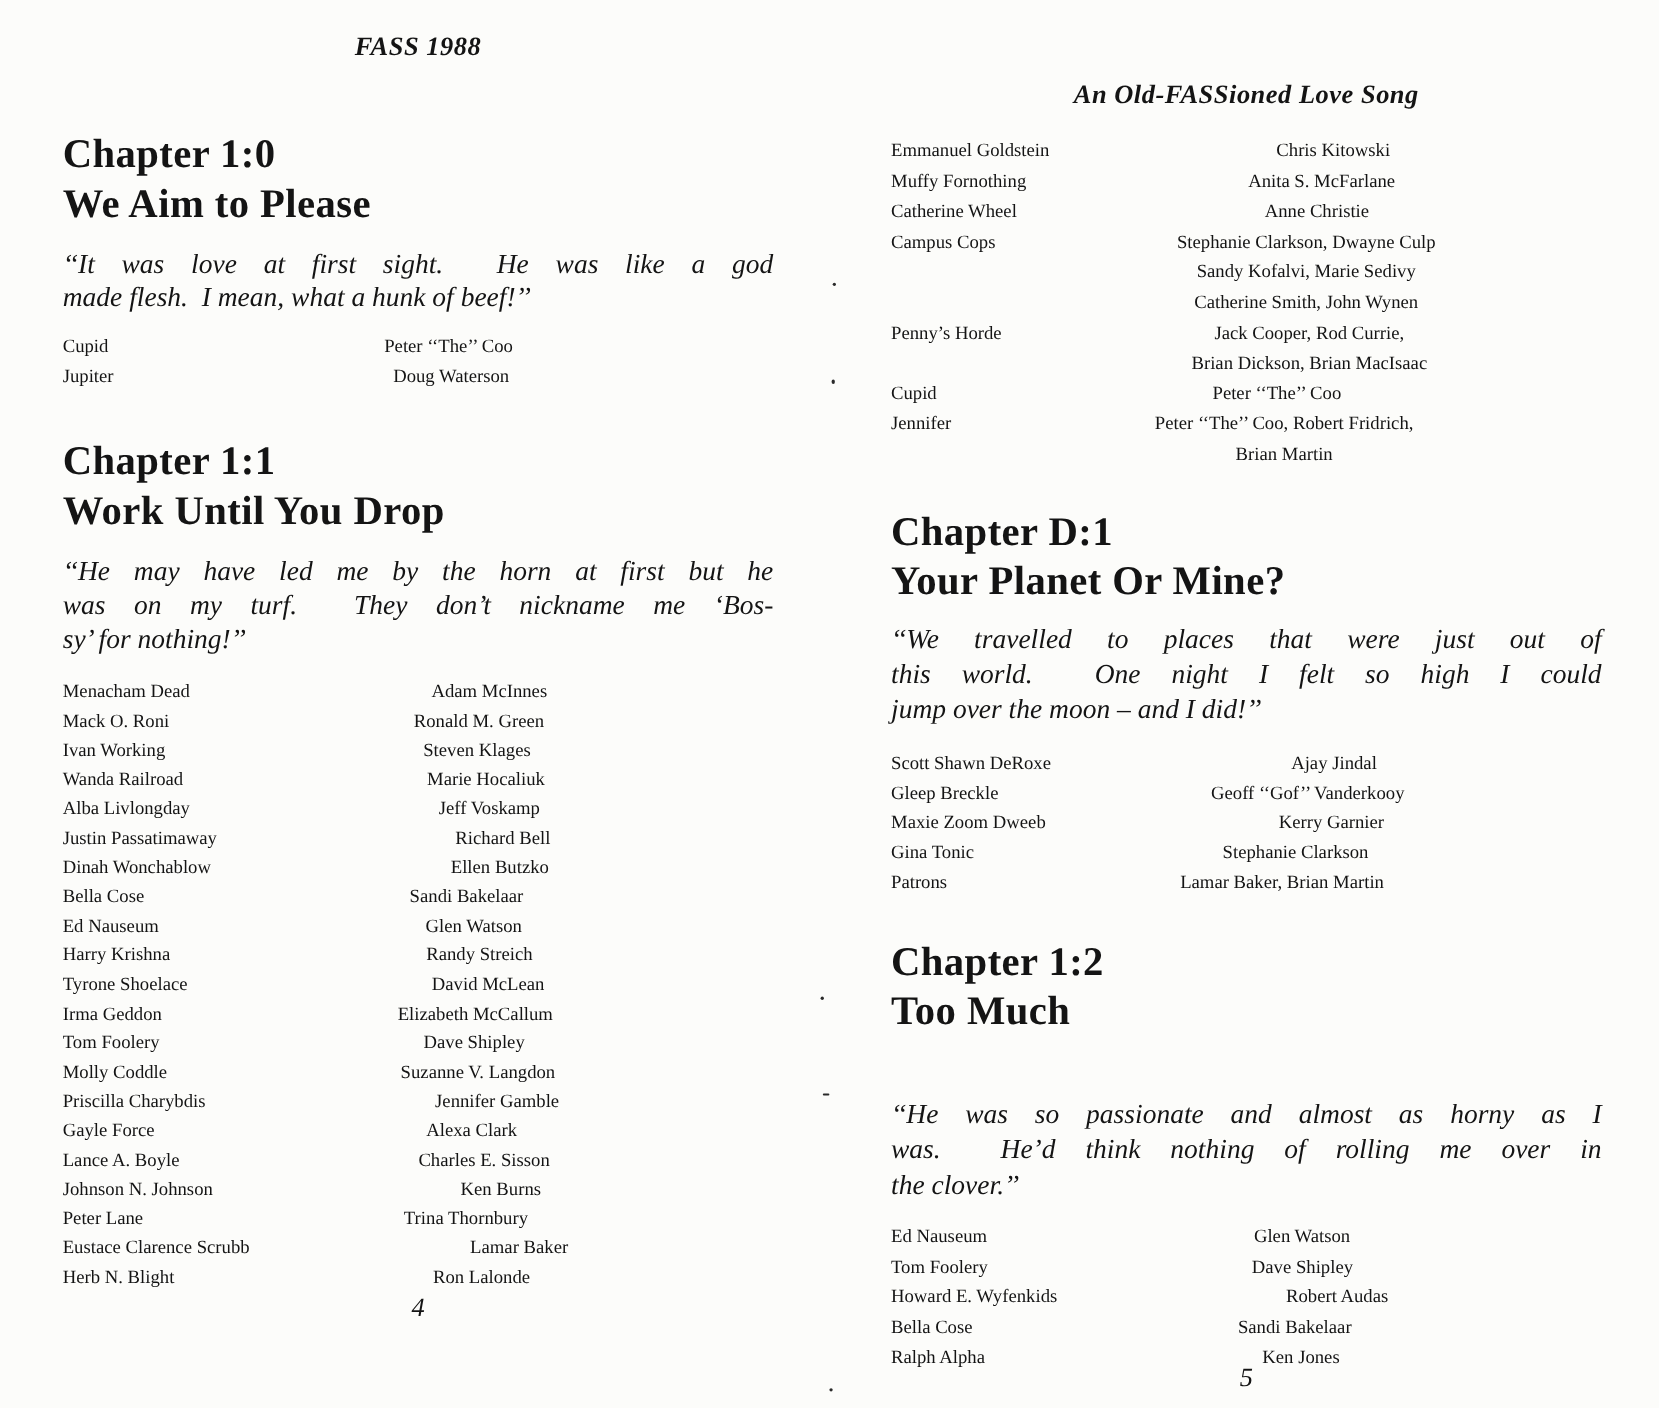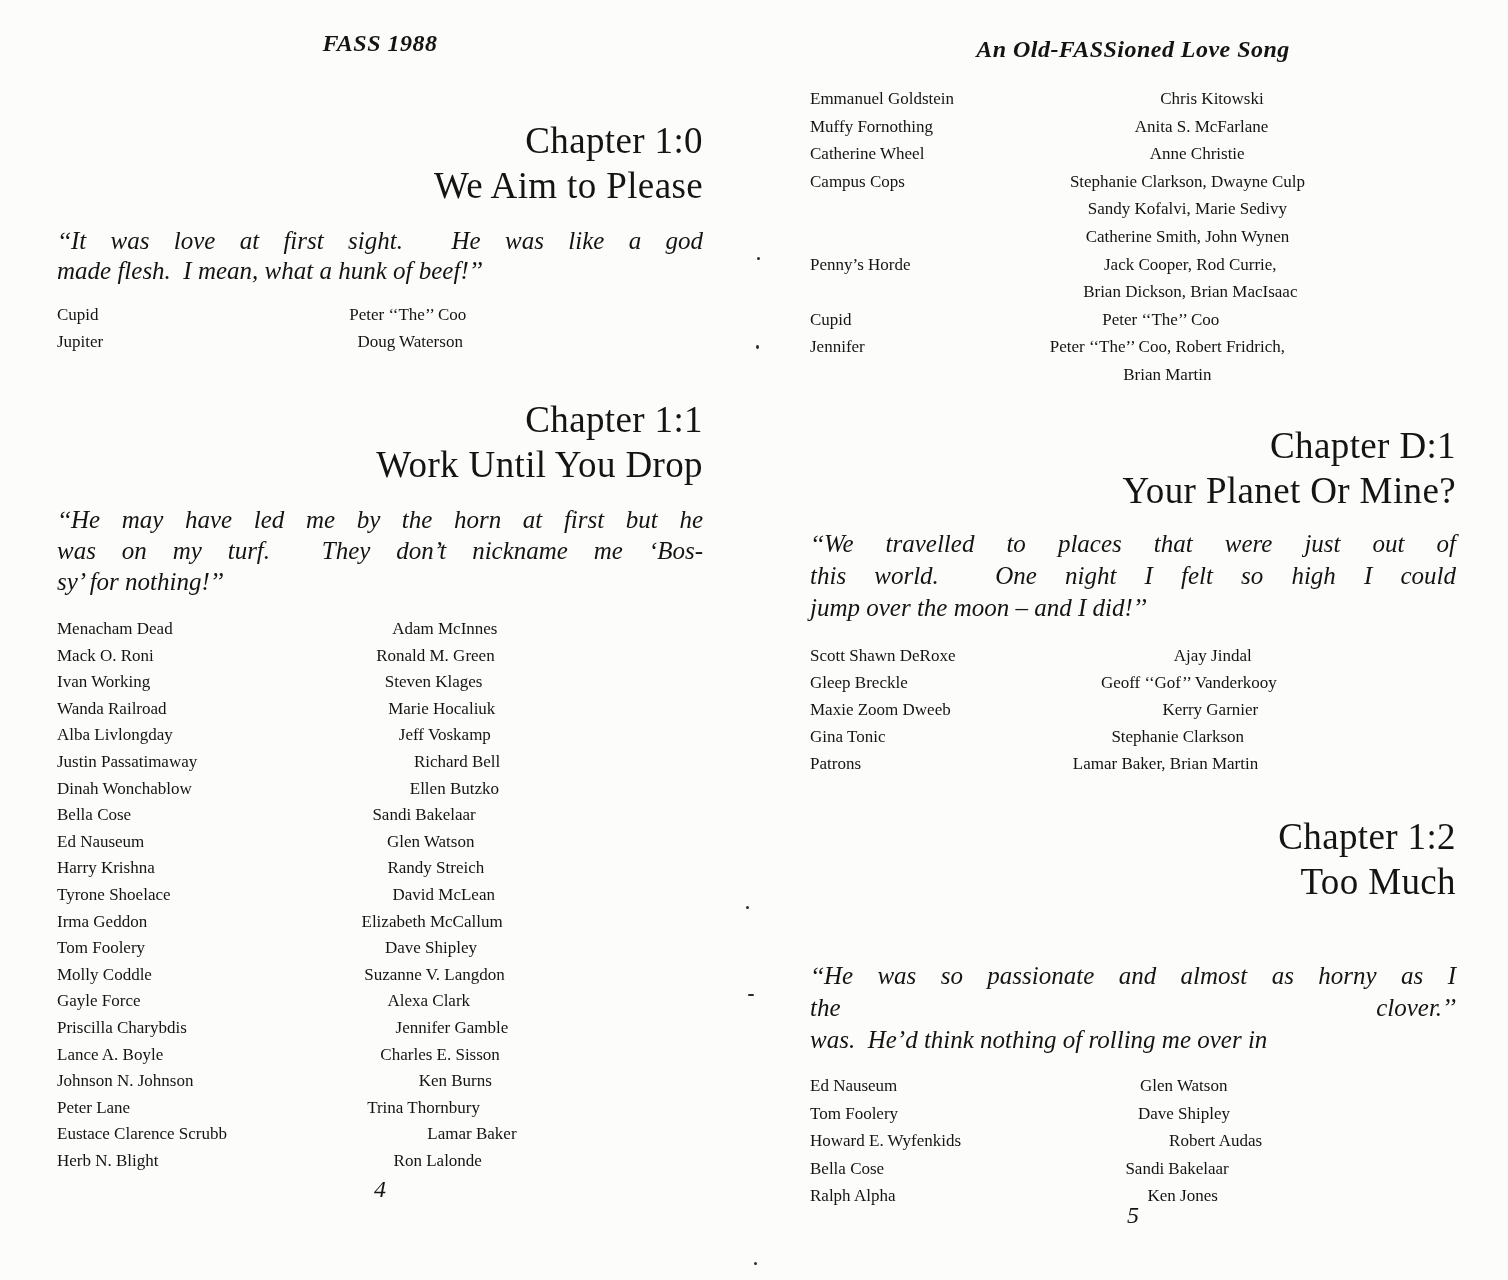--- a/index.html
+++ b/index.html
@@ -4,24 +4,24 @@
 <style>
   html,body{margin:0;padding:0;}
   body{
     width:1508px;height:1280px;position:relative;overflow:hidden;
     background:#fcfcfa;color:#141414;
     font-family:"Liberation Serif","DejaVu Serif",serif;
     -webkit-font-smoothing:antialiased;
   }
   .page{position:absolute;top:0;width:646px;height:1081px;}
   #page-left{left:57px;}
-  #page-right{left:810px;}
+  #page-right{left:810px;margin-top:38px;}
   .page>div{position:absolute;left:0;width:100%;}
   .running-head{font-style:italic;font-weight:bold;font-size:24px;text-align:center;letter-spacing:.02em;}
-  .chap{font-weight:normal;font-size:37px;line-height:45px;text-align:right;letter-spacing:.01em;}
+  .chap{font-weight:bold;font-size:37px;line-height:45px;text-align:left;letter-spacing:.01em;}
   .quote{font-style:italic;font-size:25px;}
   .quote .quote-line{text-align:justify;text-align-last:justify;}
   .quote .quote-line:last-child{text-align-last:left;}
   .cast{font-size:17px;}
   .cast-row{display:flex;align-items:flex-start;}
   .role{white-space:nowrap;padding-right:14px;}
   .actor{flex:1 1 auto;text-align:center;}
   .pgnum{font-style:italic;font-size:24px;text-align:center;}
   .speck{position:absolute;background:#2a2a2a;border-radius:50%;}
 </style>
@@ -168,30 +168,30 @@
       </div>
 
       <div class="cast-row">
         <div class="role">Molly Coddle</div>
         <div class="actor">
           <div>Suzanne V. Langdon</div>
         </div>
       </div>
 
       <div class="cast-row">
+        <div class="role">Priscilla Charybdis</div>
+        <div class="actor">
+          <div>Jennifer Gamble</div>
+        </div>
+      </div>
+
+      <div class="cast-row">
         <div class="role">Gayle Force</div>
         <div class="actor">
           <div>Alexa Clark</div>
-        </div>
-      </div>
-
-      <div class="cast-row">
-        <div class="role">Priscilla Charybdis</div>
-        <div class="actor">
-          <div>Jennifer Gamble</div>
         </div>
       </div>
 
       <div class="cast-row">
         <div class="role">Lance A. Boyle</div>
         <div class="actor">
           <div>Charles E. Sisson</div>
         </div>
       </div>
 
@@ -340,22 +340,22 @@
 
   <div class="chap" style="top:814px">
 
   <div class="chap-line">Chapter 1:2</div>
       <div class="chap-line">Too Much</div>
     </div>
 
   <div class="quote" style="top:960px;line-height:32px">
 
   <div class="quote-line">‘‘He was so passionate and almost as horny as I</div>
+      <div class="quote-line">was.&nbsp; He’d think nothing of rolling me over in</div>
       <div class="quote-line">the clover.’’</div>
-      <div class="quote-line">was.&nbsp; He’d think nothing of rolling me over in</div>
     </div>
 
   <div class="cast" style="top:1072px;line-height:27.5px">
 
       <div class="cast-row">
         <div class="role">Ed Nauseum</div>
         <div class="actor">
           <div>Glen Watson</div>
         </div>
       </div>

